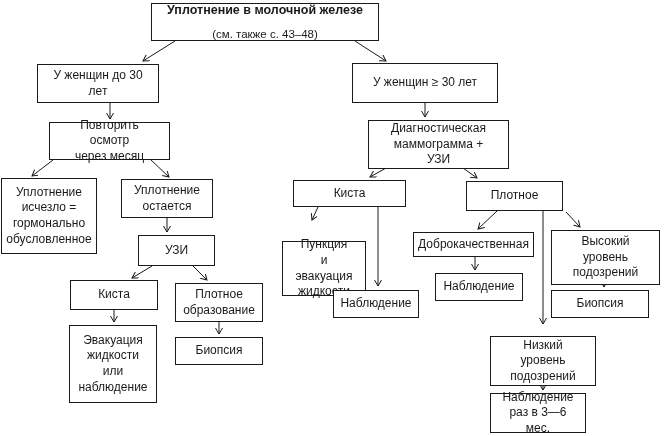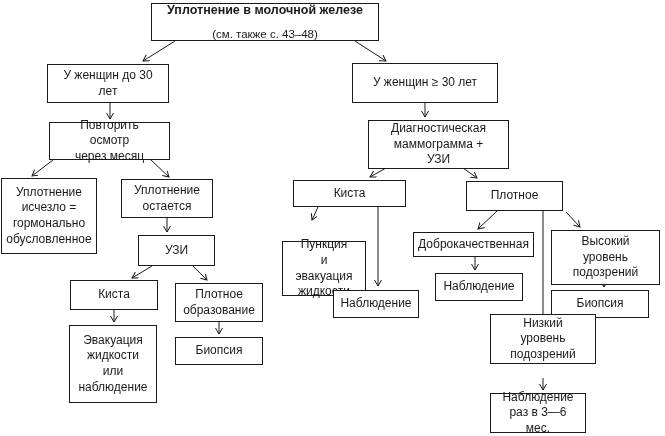--- a/index.html
+++ b/index.html
@@ -21,40 +21,40 @@
     text-align:center;
     font-size:12px;line-height:1.3;
     white-space:pre-line;
     padding:1px 14px;
   }
   .title-box{flex-direction:column;}
   .title-main{font-weight:bold;font-size:12.5px;}
   .title-sub{font-size:11.5px;margin-top:9px;}
 
   .n-title    {left:151px;top:3px;  width:228px;height:38px}
-  .n-under30  {left:47px; top:64px; width:122px;height:39px}
+  .n-under30  {left:37px; top:64px; width:122px;height:39px}
   .n-repeat   {left:49px; top:122px;width:121px;height:38px}
   .n-gone     {left:1px;  top:178px;width:96px; height:76px}
   .n-remains  {left:121px;top:179px;width:92px; height:39px}
   .n-uzi      {left:138px;top:235px;width:77px; height:31px}
   .n-cyst-l   {left:70px; top:280px;width:88px; height:30px}
   .n-solid    {left:175px;top:283px;width:88px; height:39px}
   .n-evac     {left:69px; top:325px;width:88px; height:78px}
   .n-biopsy-l {left:175px;top:337px;width:88px; height:28px}
   .n-over30   {left:352px;top:63px; width:146px;height:40px}
   .n-mammo    {left:368px;top:120px;width:141px;height:49px}
   .n-cyst-r   {left:293px;top:180px;width:113px;height:27px}
   .n-dense    {left:466px;top:181px;width:97px; height:30px}
   .n-punct    {left:282px;top:241px;width:84px; height:55px}
   .n-obs-cyst {left:333px;top:290px;width:86px; height:28px}
   .n-benign   {left:413px;top:232px;width:121px;height:25px}
   .n-high     {left:551px;top:230px;width:109px;height:55px}
   .n-obs-ben  {left:435px;top:273px;width:88px; height:28px}
   .n-biopsy-r {left:551px;top:290px;width:98px; height:28px}
-  .n-low      {left:490px;top:314px;width:106px;height:50px}
+  .n-low      {left:490px;top:336px;width:106px;height:50px}
   .n-obs36    {left:490px;top:393px;width:96px; height:40px}
 </style>
 </head>
 <body>
 
 <div id="canvas">
 
   <svg id="arrows" viewBox="0 0 665 436" xmlns="http://www.w3.org/2000/svg">
     <defs>
       <marker id="ah" markerWidth="9" markerHeight="9" refX="6" refY="3.5" orient="auto" markerUnits="userSpaceOnUse">

